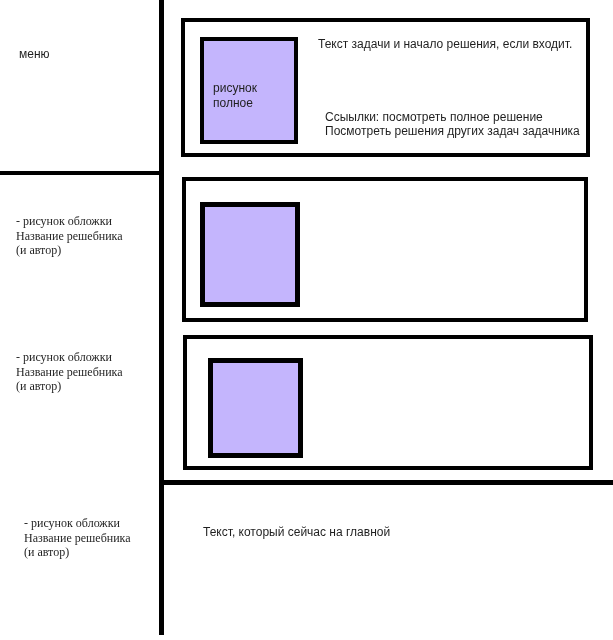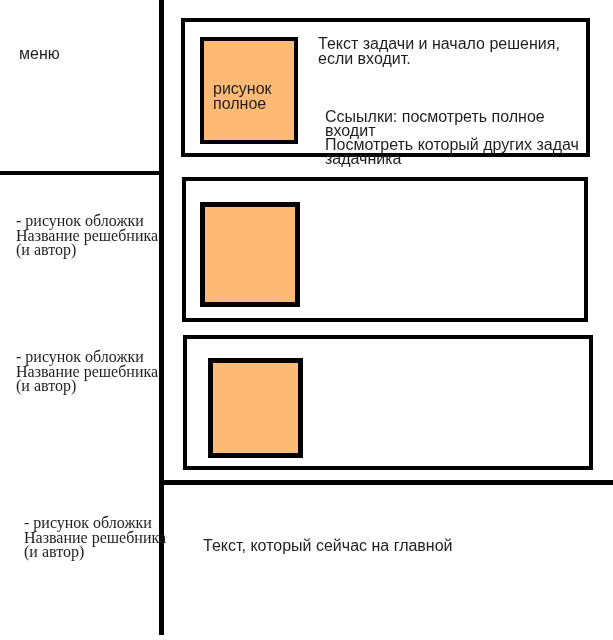--- a/index.html
+++ b/index.html
@@ -8,21 +8,21 @@
     background: #ffffff;
     font-family: "Liberation Sans", sans-serif;
   }
   .canvas {
     position: relative;
     width: 613px;
     height: 640px;
     background: #ffffff;
     overflow: hidden;
     color: #1f1f1f;
-    font-size: 16px;
+    font-size: 12px;
     line-height: 14.5px;
   }
   .abs { position: absolute; }
 
   
   .vline-main {
     left: 159px; top: 0; width: 5px; height: 635px;
     background: #000000;
   }
   .hline-menu {
@@ -40,39 +40,39 @@
     border: 4px solid #000000;
     background: #ffffff;
   }
   .task-card  { left: 181px; top: 18px;  width: 409px; height: 139px; }
   .book-card1 { left: 182px; top: 177px; width: 406px; height: 145px; }
   .book-card2 { left: 183px; top: 335px; width: 410px; height: 135px; }
 
   .inner-square {
     box-sizing: border-box;
     border: 4px solid #000000;
-    background: #fdba74;
+    background: #c4b5fd;
   }
   .task-square  { left: 15px; top: 15px; width: 98px;  height: 107px; border-width: 4px; }
   .book1-square { left: 14px; top: 21px; width: 100px; height: 105px; border-width: 5px; }
   .book2-square { left: 21px; top: 19px; width: 95px;  height: 100px; border-width: 5px; }
 
   .task-square-label { left: 9px; top: 40px; white-space: pre-line; line-height: 15px; }
 
   .task-body-text { left: 133px; top: 15px; width: 262px; }
   .task-links     { left: 140px; top: 88px;  width: 260px; line-height: 14px; }
 
   .menu-label { left: 19px; top: 47px; }
 
   .sidebar-book { line-height: 14.5px; font-family: Liberation Serif, serif; }
   .sidebar-book1 { left: 16px; top: 214px; }
   .sidebar-book2 { left: 16px; top: 350px; }
   .sidebar-book3 { left: 24px; top: 516px; }
 
-  .footer-text { left: 203px; top: 539px; }
+  .footer-text { left: 203px; top: 525px; }
 </style>
 </head>
 <body>
 
 <div class="canvas">
 
   <div class="abs vline-main"></div>
   <div class="abs hline-menu"></div>
   <div class="abs hline-footer"></div>
 
@@ -95,22 +95,22 @@
     <div>Название решебника</div>
     <div>(и автор)</div>
   </div>
 
   <div class="abs card task-card">
     <div class="abs inner-square task-square">
       <div class="abs task-square-label"><span>рисунок</span><br><span>полное</span></div>
     </div>
     <div class="abs task-body-text">Текст задачи и начало решения, если входит.</div>
     <div class="abs task-links">
-      <div>Ссыылки: посмотреть полное входит</div>
-      <div>Посмотреть который других задач задачника</div>
+      <div>Ссыылки: посмотреть полное решение</div>
+      <div>Посмотреть решения других задач задачника</div>
     </div>
   </div>
 
   <div class="abs card book-card1">
     <div class="abs inner-square book1-square"></div>
   </div>
 
   <div class="abs card book-card2">
     <div class="abs inner-square book2-square"></div>
   </div>

